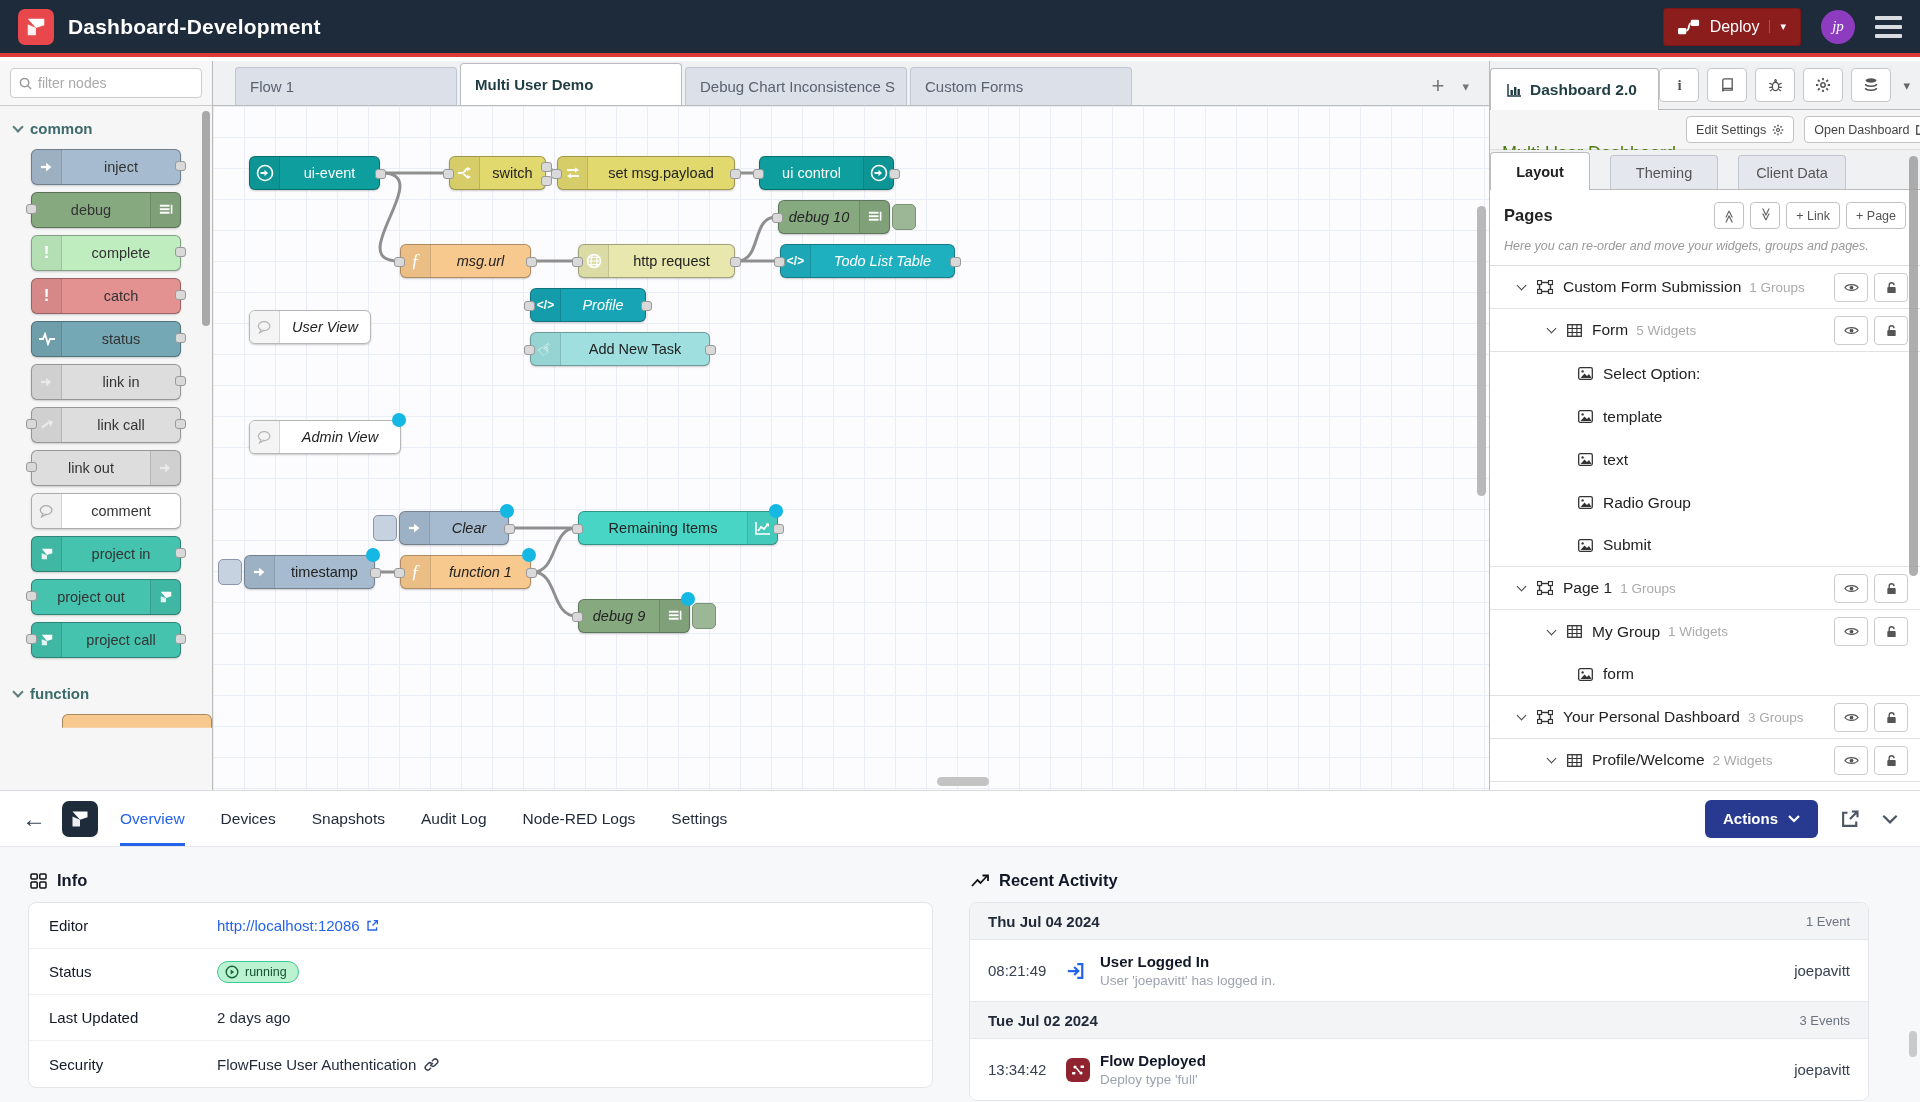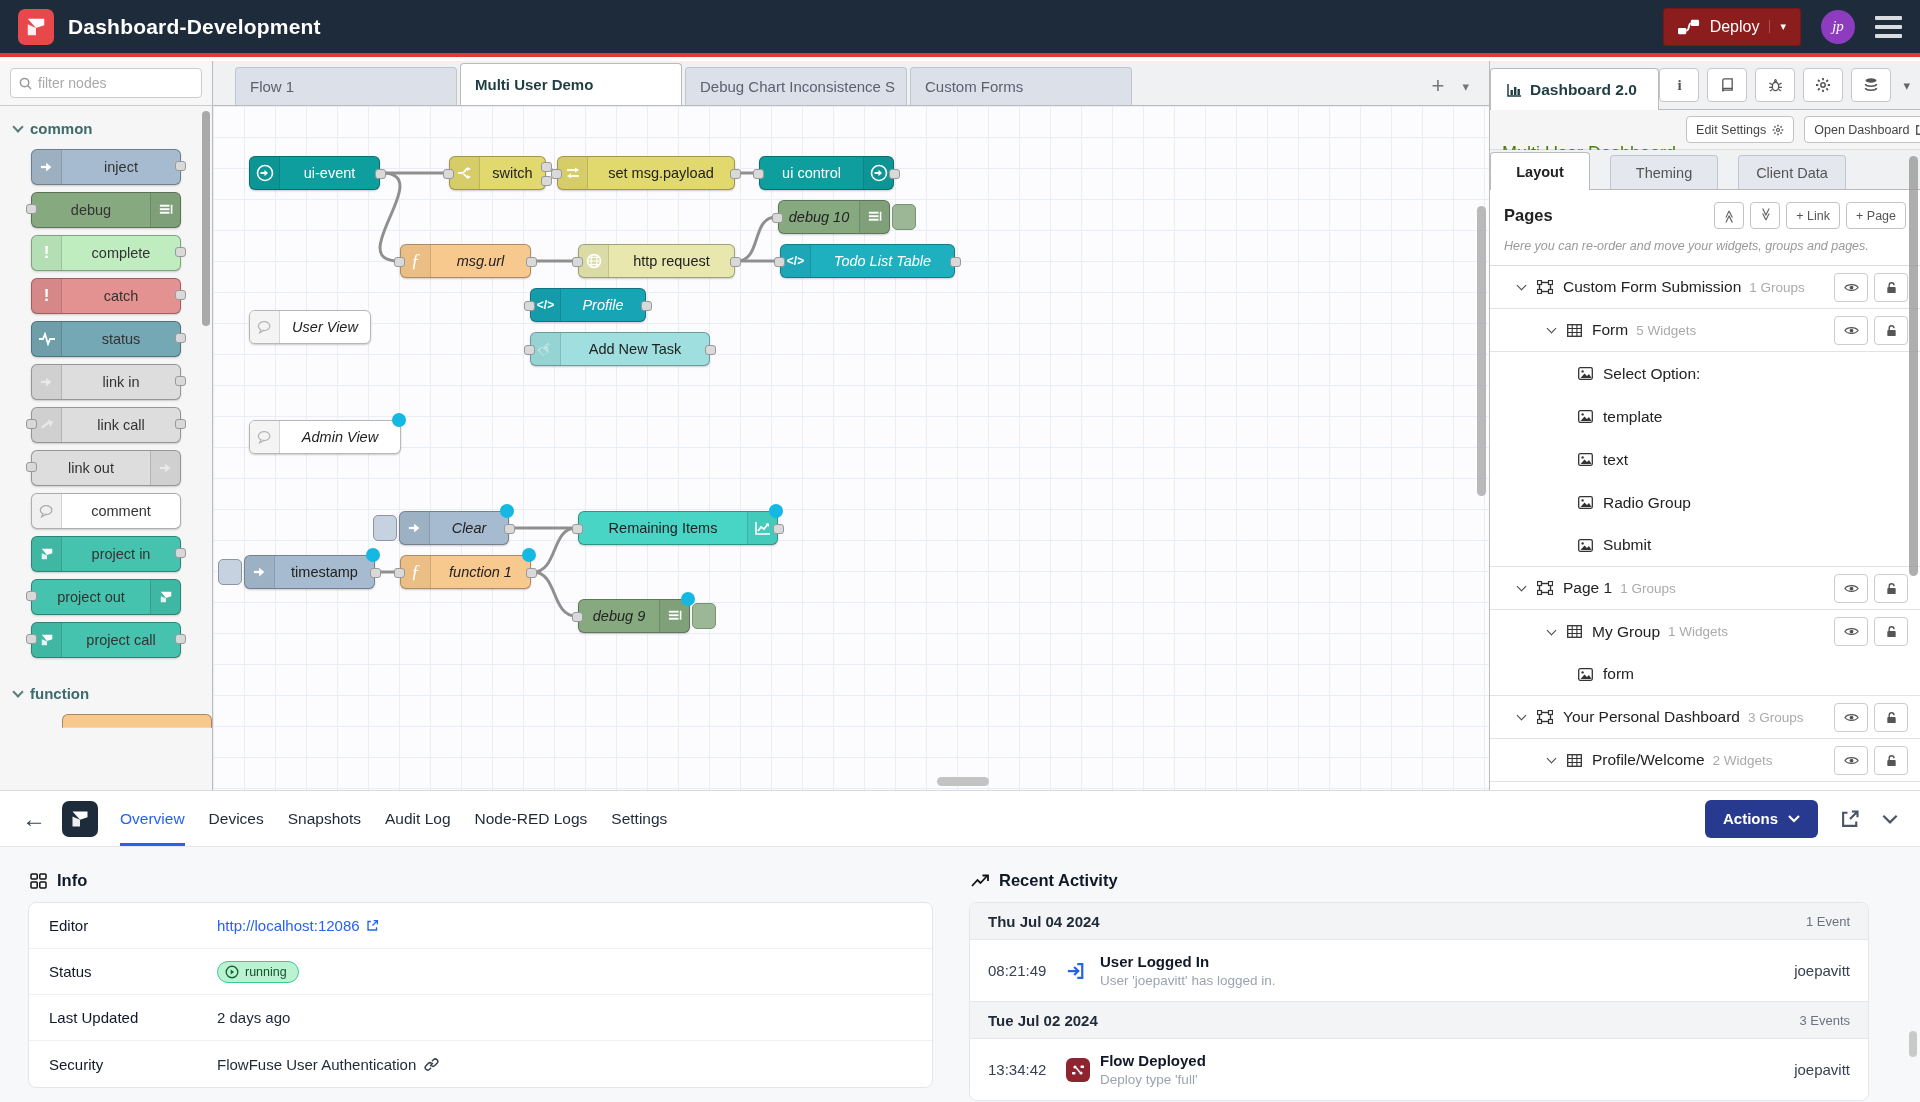--- a/index.html
+++ b/index.html
@@ -113,21 +113,21 @@
   .t-actions { margin-left:auto; display:flex; gap:6px; }
   .t-abtn { width:34px; height:29px; border:1px solid #ccc; background:#fff; border-radius:4px; display:flex; align-items:center; justify-content:center; cursor:pointer; }
   .d0 { padding-left:28px; } .d1 { padding-left:58px; } .d2 { padding-left:88px; }
   .sb-scroll { position:absolute; right:2px; top:95px; width:9px; height:420px; background:#9a9a9a; border-radius:5px; opacity:.8; }
 
   
   .bottom { position:absolute; top:790px; left:0; width:1920px; height:312px; background:#f7f8fa; border-top:1px solid #d8dbe0; }
   .bt-bar { height:56px; background:#fff; border-bottom:1px solid #e5e7eb; display:flex; align-items:center; padding:0 22px; }
   .back-arrow { font-size:24px; color:#374151; cursor:pointer; margin-right:16px; }
   .ff-logo { width:36px; height:36px; border-radius:7px; background:#1e2b3b; display:flex; align-items:center; justify-content:center; margin-right:22px; }
-  .bt-tabs { display:flex; gap:24px; height:100%; align-items:stretch; }
+  .bt-tabs { display:flex; gap:36px; height:100%; align-items:stretch; }
   .bt-tab { display:flex; align-items:center; font-size:15.5px; color:#1f2937; cursor:pointer; border-bottom:3px solid transparent; padding-top:3px; }
   .bt-tab.active { color:#2563eb; border-bottom-color:#2563eb; font-weight:500; }
   .bt-right { margin-left:auto; display:flex; align-items:center; gap:22px; }
   .actions-btn { background:#283a8f; color:#fff; font-weight:700; font-size:15px; height:38px; border-radius:6px;
     display:flex; align-items:center; gap:10px; padding:0 18px; cursor:pointer; border:none; }
   .gray-ic { color:#4b5563; cursor:pointer; display:flex; }
 
   .bt-content { display:flex; padding:18px 28px 0 28px; gap:36px; }
   .col-info { width:905px; flex:none; }
   .col-act { flex:1; max-width:900px; }

